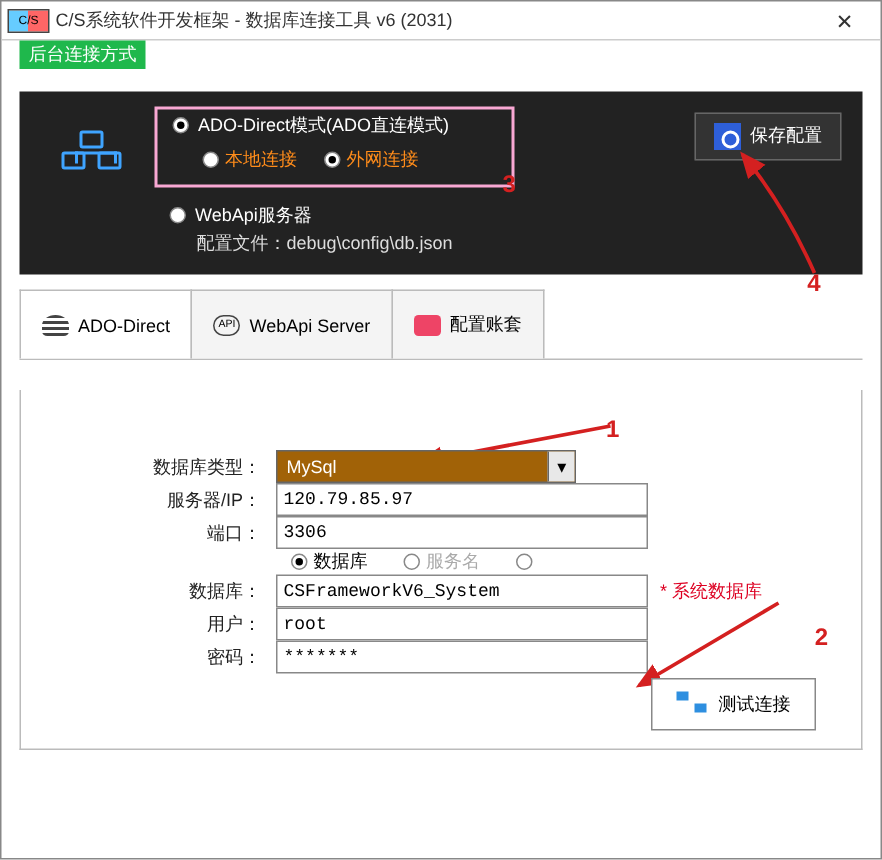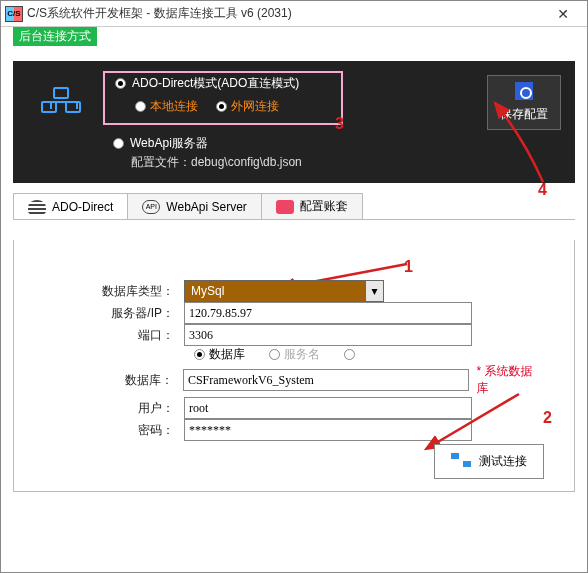--- a/index.html
+++ b/index.html
@@ -14,27 +14,27 @@
     position: relative;
   }
   .titlebar {
     height: 26px;
     display: flex;
     align-items: center;
     padding: 0 4px;
     border-bottom: 1px solid #ccc;
   }
   .titlebar .app-icon {
-    width: 18px;
+    width: 28px;
     height: 16px;
     background: linear-gradient(to right, #6cf 50%, #f66 50%);
     border: 1px solid #444;
     font-size: 8px;
     color: #000;
-    font-weight: bold;
+    font-weight: normal;
     display: flex;
     align-items: center;
     justify-content: center;
     margin-right: 4px;
   }
   .titlebar .title { flex: 1; color: #333; }
   .titlebar .close-btn {
     width: 40px;
     height: 26px;
     display: flex;
@@ -123,23 +123,22 @@
   .webapi-row .cfg { margin-left: 18px; margin-top: 2px; color: #ddd; }
   .save-btn {
     position: absolute;
     right: 14px;
     top: 14px;
     border: 1px solid #666;
     background: #333;
     color: #fff;
     padding: 6px 12px;
     display: flex;
-    align-items: center;
+    align-items: flex-start;
     gap: 6px;
-    flex-direction: column;
   }
   .save-btn .disk-icon {
     width: 18px; height: 18px;
     background: #2e5fd9;
     position: relative;
   }
   .save-btn .disk-icon::after {
     content: "";
     position: absolute;
     right: 1px; bottom: 1px;
@@ -165,21 +164,21 @@
   }
   .tabstrip {
     margin: 10px 12px 0 12px;
     display: flex;
     border-bottom: 1px solid #bbb;
   }
   .tabstrip .tab {
     display: flex;
     align-items: center;
     gap: 6px;
-    padding: 4px 14px;
+    padding: 14px 14px;
     border: 1px solid #bbb;
     border-bottom: none;
     background: #f4f4f4;
     margin-right: -1px;
   }
   .tabstrip .tab.active { background: #fff; }
   .tab-icon { width: 18px; height: 14px; display: inline-block; }
   .tab-icon.db {
     background: repeating-linear-gradient(#444 0 2px, transparent 2px 4px);
     border-radius: 50% 50% 20% 20%;
@@ -229,25 +228,25 @@
     right: 0; top: 0;
     width: 18px; height: 20px;
     background: #e8e8e8;
     border-left: 1px solid #666;
     display: flex;
     align-items: center;
     justify-content: center;
     color: #000;
   }
   .text-input {
-    width: 288px;
+    width: 248px;
     height: 22px;
     border: 1px solid #888;
     padding: 0 4px;
-    font-family: Liberation Serif, serif;
+    font-family: Liberation Mono, monospace;
     font-size: 12px;
   }
   .radio-inline {
     display: flex;
     gap: 24px;
     margin-left: 10px;
   }
   .radio-inline label { display: flex; align-items: center; gap: 4px; }
   .disabled { color: #aaa; }
   .note-red { color: #d02; margin-left: 8px; }

